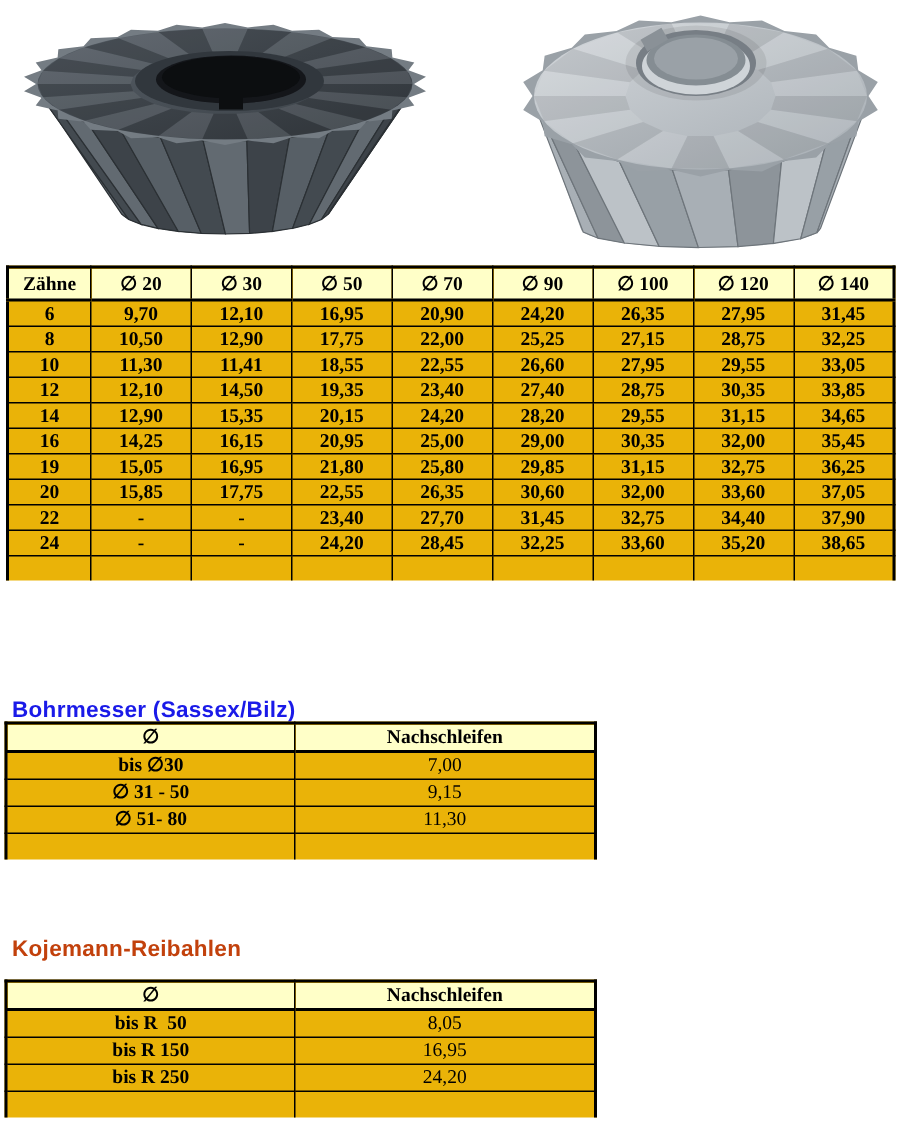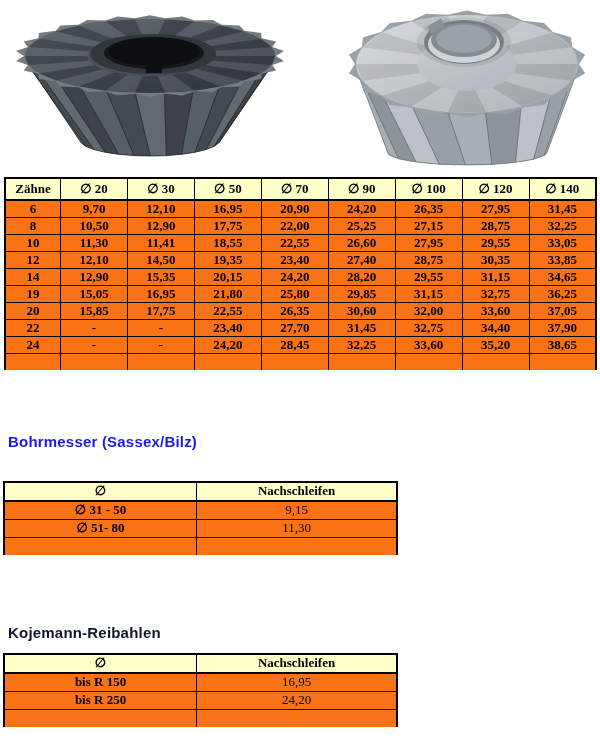--- a/index.html
+++ b/index.html
@@ -5,21 +5,21 @@
   html,body{margin:0;padding:0;background:#fff;}
   .page{position:relative;width:600px;height:755px;background:#ffffff;overflow:hidden;
         font-family:"Liberation Serif","DejaVu Serif",serif;color:#000;}
 
   .figure{position:absolute;}
   .figure-left{left:8px;top:4px;width:288px;height:160px;}
   .figure-right{left:342px;top:2px;width:252px;height:166px;}
   .figure svg{display:block;width:100%;height:100%;}
 
   table.tbl{position:absolute;border-collapse:collapse;table-layout:fixed;
-            border:2px solid #000;border-bottom:none;background:#f97316;}
+            border:2px solid #000;border-bottom:none;background:#eab308;}
   .tbl th,.tbl td{border:1px solid #000;text-align:center;vertical-align:middle;
                   padding:0;overflow:hidden;white-space:pre;line-height:1.1;}
   .tbl th{background:var(--hdr-bg,#FFFFC8);border-bottom:2px solid #000;font-weight:bold;}
   .tbl tr.open td{border-bottom:none;}
 
   table.main{left:4px;top:177px;width:593px;font-size:13px;}
   .main th{height:20px;font-size:13px;}
   .main td{height:16px;font-weight:bold;}
   .main tr.open td{height:16px;}
 
@@ -229,20 +229,31 @@
           <td>12,90</td>
           <td>15,35</td>
           <td>20,15</td>
           <td>24,20</td>
           <td>28,20</td>
           <td>29,55</td>
           <td>31,15</td>
           <td>34,65</td>
         </tr>
         <tr>
+          <td>16</td>
+          <td>14,25</td>
+          <td>16,15</td>
+          <td>20,95</td>
+          <td>25,00</td>
+          <td>29,00</td>
+          <td>30,35</td>
+          <td>32,00</td>
+          <td>35,45</td>
+        </tr>
+        <tr>
           <td>19</td>
           <td>15,05</td>
           <td>16,95</td>
           <td>21,80</td>
           <td>25,80</td>
           <td>29,85</td>
           <td>31,15</td>
           <td>32,75</td>
           <td>36,25</td>
         </tr>
@@ -286,62 +297,70 @@
           <td></td>
           <td></td>
           <td></td>
           <td></td>
           <td></td>
           <td></td>
         </tr>
       </tbody>
     </table>
 
-  <div class="heading" id="heading-bohrmesser" style="color: rgb(26, 26, 232);">Bohrmesser (Sassex/Bilz)</div>
+  <div class="heading" id="heading-bohrmesser" style="color: rgb(26, 26, 232); margin-top: 32px;">Bohrmesser (Sassex/Bilz)</div>
   <table id="tbl2" class="tbl small">
       <colgroup>
         <col style="width: 49%;">
         <col style="width: 51%;">
       </colgroup>
       <thead>
         <tr>
           <th>∅</th>
           <th>Nachschleifen</th>
         </tr>
       </thead>
       <tbody>
         <tr>
+          <td>bis ∅30</td>
+          <td>7,00</td>
+        </tr>
+        <tr>
           <td>∅ 31 - 50</td>
           <td>9,15</td>
         </tr>
         <tr>
           <td>∅ 51- 80</td>
           <td>11,30</td>
         </tr>
         <tr class="open">
           <td></td>
           <td></td>
         </tr>
       </tbody>
     </table>
 
-  <div class="heading" id="heading-kojemann" style="color: #0f172a;">Kojemann-Reibahlen</div>
+  <div class="heading" id="heading-kojemann" style="color: #c2410c;">Kojemann-Reibahlen</div>
   <table id="tbl3" class="tbl small">
       <colgroup>
         <col style="width: 49%;">
         <col style="width: 51%;">
       </colgroup>
       <thead>
         <tr>
           <th>∅</th>
           <th>Nachschleifen</th>
         </tr>
       </thead>
       <tbody>
         <tr>
+          <td>bis R  50</td>
+          <td>8,05</td>
+        </tr>
+        <tr>
           <td>bis R 150</td>
           <td>16,95</td>
         </tr>
         <tr>
           <td>bis R 250</td>
           <td>24,20</td>
         </tr>
         <tr class="open">
           <td></td>
           <td></td>

